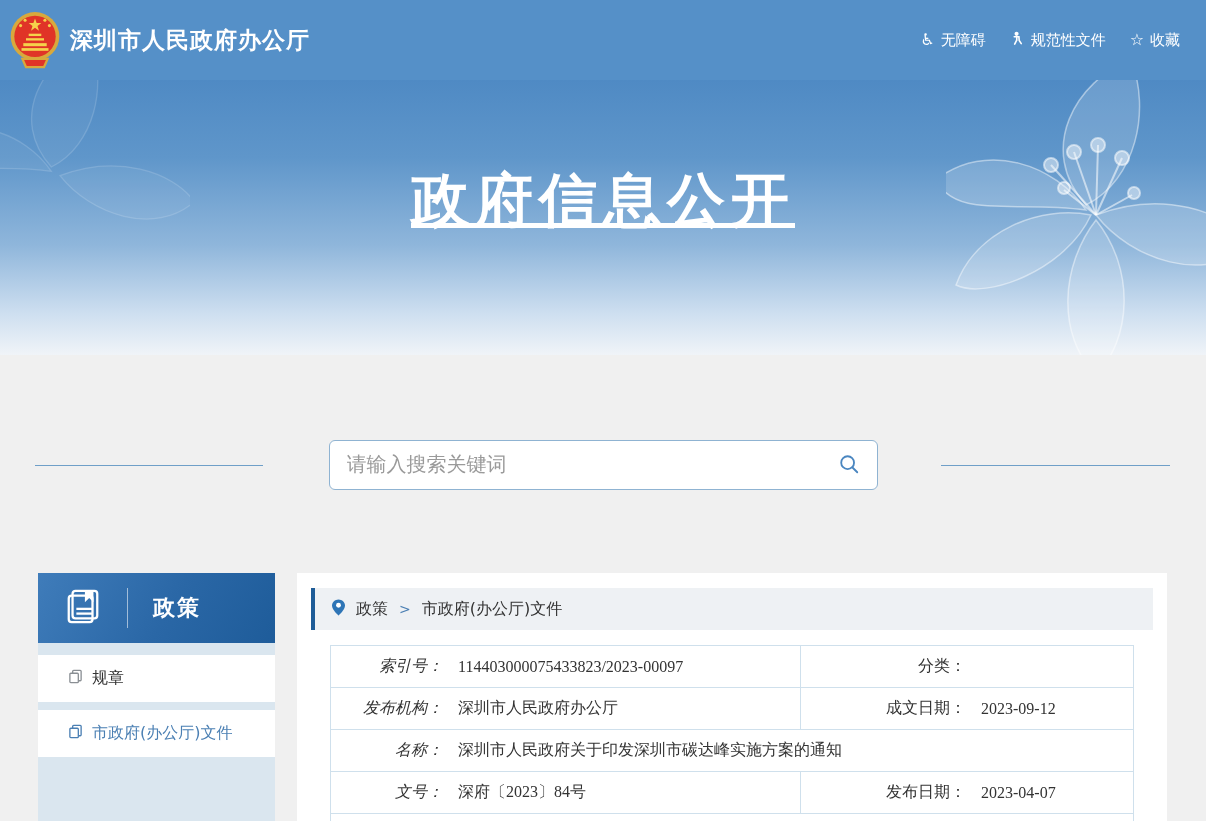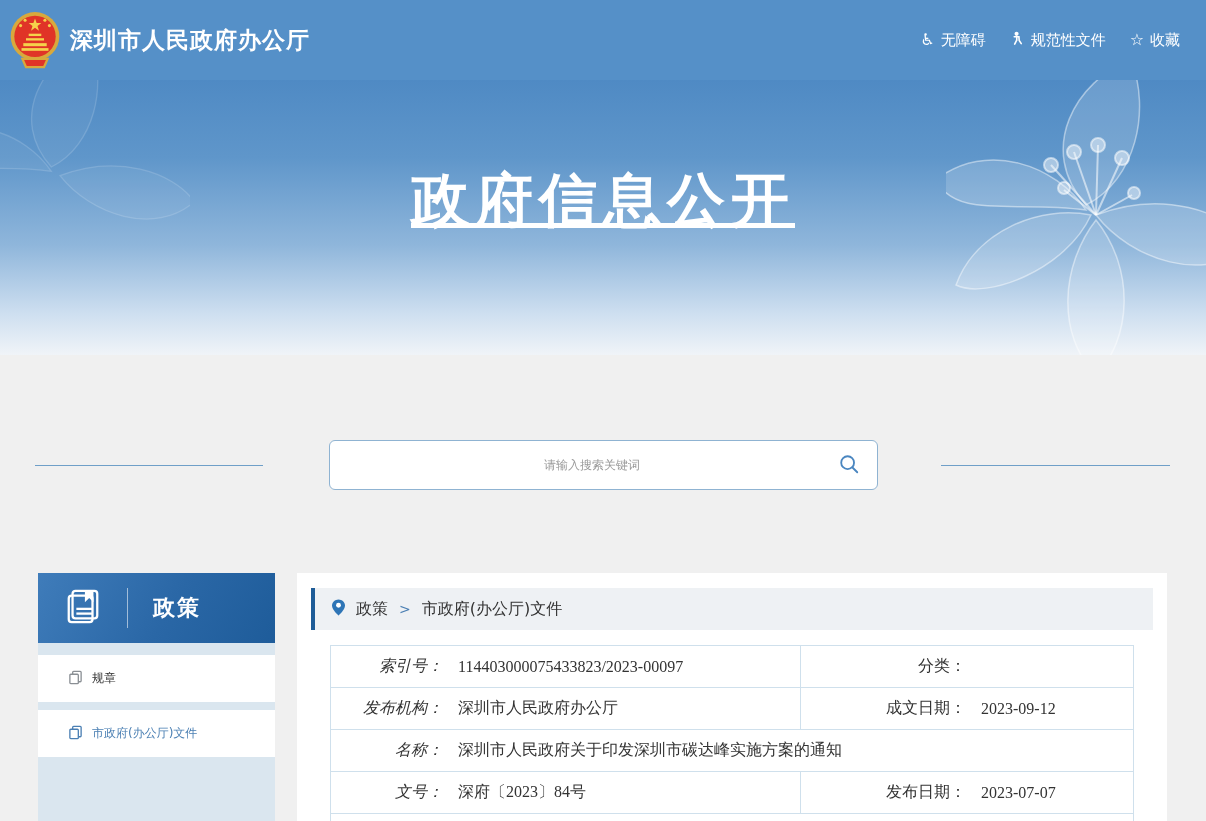--- a/index.html
+++ b/index.html
@@ -44,43 +44,43 @@
   .search-section { position:relative; height:50px; margin-top:85px; }
   .hline { position:absolute; top:25px; border-top:1px solid #6f9fc8; }
   .hline-left  { left:35px;  width:228px; }
   .hline-right { right:36px; width:229px; }
   .search-box {
     width:549px; height:50px; margin:0 auto; background:#fff;
     border:1px solid #8fb3d2; border-radius:6px;
     display:flex; align-items:center; padding:0 17px;
   }
   .search-input {
-    flex:1; border:none; outline:none; font-size:12px; color:#333;
-    font-family:Liberation Sans, sans-serif; background:transparent;text-align:center;
+    flex:1; border:none; outline:none; font-size:20px; color:#333;
+    font-family:Liberation Mono, monospace; background:transparent;
   }
   .search-input::placeholder { color:#9a9a9a; }
   .search-btn { background:none; border:none; cursor:pointer; display:flex; align-items:center; }
 
   
   .main { display:flex; margin-top:83px; padding:0 39px 0 38px; gap:22px; align-items:flex-start; }
 
   .sidebar { width:237px; flex-shrink:0; background:#dae6ef; min-height:248px; padding-bottom:12px; }
   .sidebar-header {
     height:70px; color:#fff;
     background:linear-gradient(120deg,#3f7cba 0%,#2a67a6 55%,#1e5c9a 100%);
     display:flex; align-items:center;
   }
   .sidebar-header .book { margin-left:26px; }
   .sidebar-header .vdiv { width:1px; height:40px; background:rgba(255,255,255,.55); margin:0 25px; }
   .sidebar-header .sb-title { font-size:22px; font-weight:bold; letter-spacing:2px; }
   .sidebar-items { padding-top:4px; }
   .sidebar-item {
     height:47px; background:#fff; margin-top:8px;
     display:flex; align-items:center; gap:9px;
-    padding-left:30px; font-size:12px; color:#333; cursor:pointer;
+    padding-left:30px; font-size:16px; color:#333; cursor:pointer;
   }
   .sidebar-item .doc-ic { color:#8a8f94; }
   .sidebar-item.active { color:#4a7fb3; }
   .sidebar-item.active .doc-ic { color:#4a7fb3; }
 
   .content { flex:1; background:#fff; min-height:248px; padding:15px 14px 0; }
   .breadcrumb {
     height:42px; background:#eef1f4; border-left:4px solid #1e5c97;
     display:flex; align-items:center; gap:11px; padding-left:17px;
     font-size:16px; color:#333;
@@ -287,21 +287,21 @@
       <tr>
         <td>
           <div class="cell">
             <span class="lbl lbl-l">文号：</span>
             <span class="val">深府〔2023〕84号</span>
           </div>
         </td>
         <td>
           <div class="cell">
             <span class="lbl lbl-r">发布日期：</span>
-            <span class="val">2023-07-07</span>
+            <span class="val">2023-04-07</span>
           </div>
         </td>
       </tr>
       <tr>
         <td colspan="2">
               <div class="cell"></div>
             </td>
       </tr>
     </tbody>
       </table>

